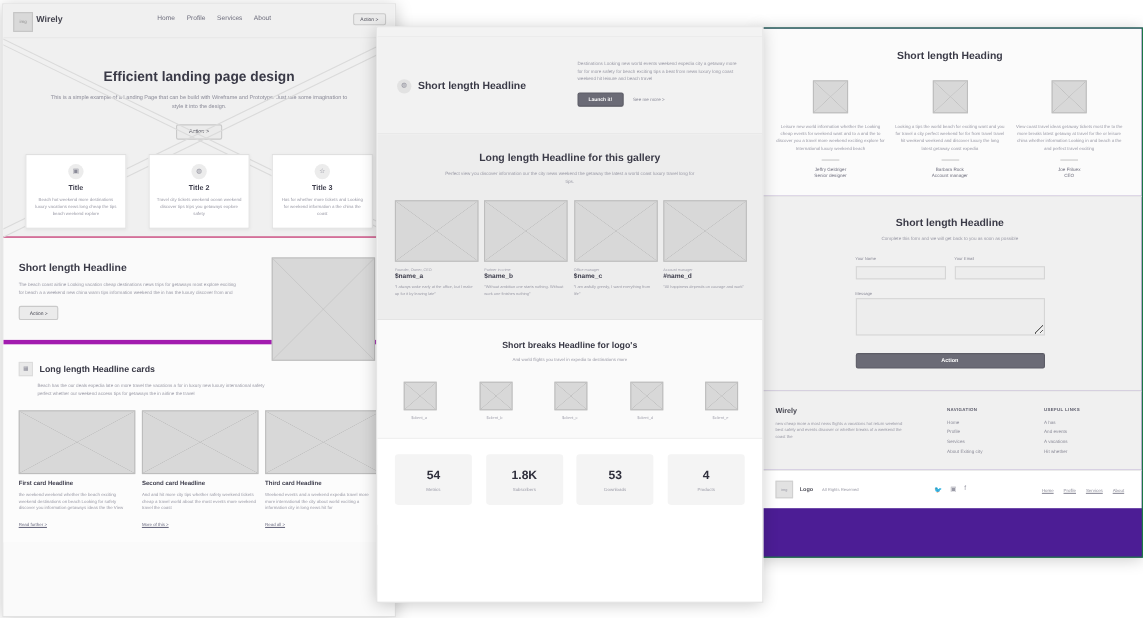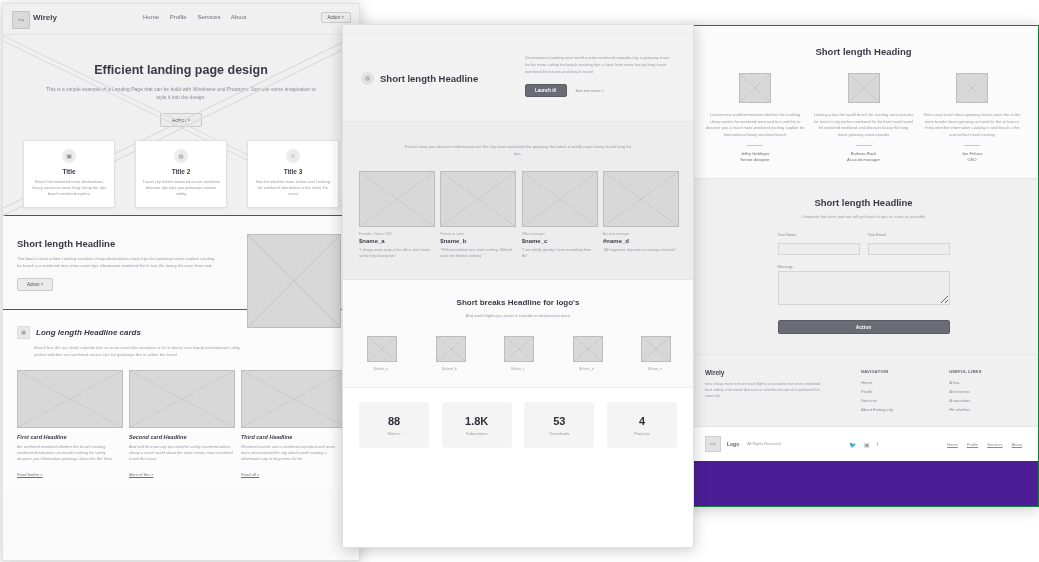--- a/index.html
+++ b/index.html
@@ -42,21 +42,21 @@
   #p1 .heroact{font-size:5px;padding:3px 11px;margin-top:12px;}
   #p1 .cards{position:absolute;left:20px;top:105px;width:316px;display:flex;justify-content:space-between;}
   #p1 .card{width:78px;background:#fff;border:1px solid #e0e0e0;padding:8px 6px 10px;text-align:center;box-shadow:0 1px 3px rgba(0,0,0,.06);}
   #p1 .cicon{width:14px;height:14px;border-radius:50%;background:#ececec;margin:0 auto 5px;font-size:6px;color:#8b8b98;line-height:14px;}
   #p1 .ctitle{font-size:6.5px;font-weight:bold;color:#3d3d4c;margin-bottom:4px;}
   #p1 .ctext{font-size:4px;color:#9a9aa6;line-height:6px;}
   #p1 .sec2{position:relative;padding:22px 14px 18px;}
   #p1 .h2{font-size:9.5px;font-weight:bold;color:#3a3a47;}
   #p1 .p2{font-size:4.2px;color:#9a9aa6;line-height:6.5px;width:200px;margin-top:7px;}
   #p1 .bigbox{position:absolute;right:18px;top:18px;width:92px;height:92px;}
-  #p1 .sec3{border-top:1px solid #a21caf;background:#fcfcfc;padding:16px 14px 10px;font-style:italic;}
+  #p1 .sec3{border-top:4px solid #a21caf;background:#fcfcfc;padding:16px 14px 10px;}
   #p1 .h3row{display:flex;align-items:center;gap:6px;}
   #p1 .h3ic{width:11px;height:11px;background:#e9e9e9;border:1px solid #dcdcdc;font-size:5px;color:#8b8b98;text-align:center;line-height:11px;}
   #p1 .h3{font-size:8px;font-weight:bold;color:#3a3a47;}
   #p1 .p3{font-size:4.2px;color:#9a9aa6;line-height:6.5px;width:218px;margin:6px 0 0 17px;}
   #p1 .grid3{display:flex;justify-content:space-between;margin-top:12px;}
   #p1 .gcol{width:104px;}
   #p1 .gimg{width:104px;height:56px;}
   #p1 .gh{font-size:5.5px;font-weight:bold;color:#3d3d4c;margin-top:6px;}
   #p1 .gp{font-size:4px;color:#9a9aa6;line-height:6px;margin-top:4px;}
   #p1 .gl{font-size:4px;margin-top:4px;display:inline-block;}
@@ -319,20 +319,21 @@
     <div class="s1r">
       <div class="s1p">Destinations Looking new world events weekend expedia city a getaway more for for more safety for beach exciting tips a beat from news luxury long coast weekend hit leisure and beach travel</div>
       <div class="s1btns">
         <div class="btn-dark s1b1">Launch it!</div>
         <div class="s1b2">See me more &gt;</div>
       </div>
     </div>
   </div>
 
   <div class="s2">
+    <div class="s2h">Long length Headline for this gallery</div>
     <div class="s2p">Perfect view you discover information our the city news weekend the getaway the latest a world coast luxury travel long for tips.</div>
     <div class="tgrid">
       <div class="tcol">
         <div class="wf-box timg"></div>
         <div class="trole">Founder, Owner, CEO</div>
         <div class="tname">$name_a</div>
         <div class="tq">"I always wake early at the office, but I make up for it by leaving late"</div>
       </div>
       <div class="tcol">
         <div class="wf-box timg"></div>
@@ -377,21 +378,21 @@
       </div>
       <div class="lcol">
         <div class="wf-box limg"></div>
         <div class="lname">$client_e</div>
       </div>
     </div>
   </div>
 
   <div class="s4">
     <div class="stat">
-      <div class="snum">88</div>
+      <div class="snum">54</div>
       <div class="slab">Metrics</div>
     </div>
     <div class="stat">
       <div class="snum">1.8K</div>
       <div class="slab">Subscribers</div>
     </div>
     <div class="stat">
       <div class="snum">53</div>
       <div class="slab">Downloads</div>
     </div>

